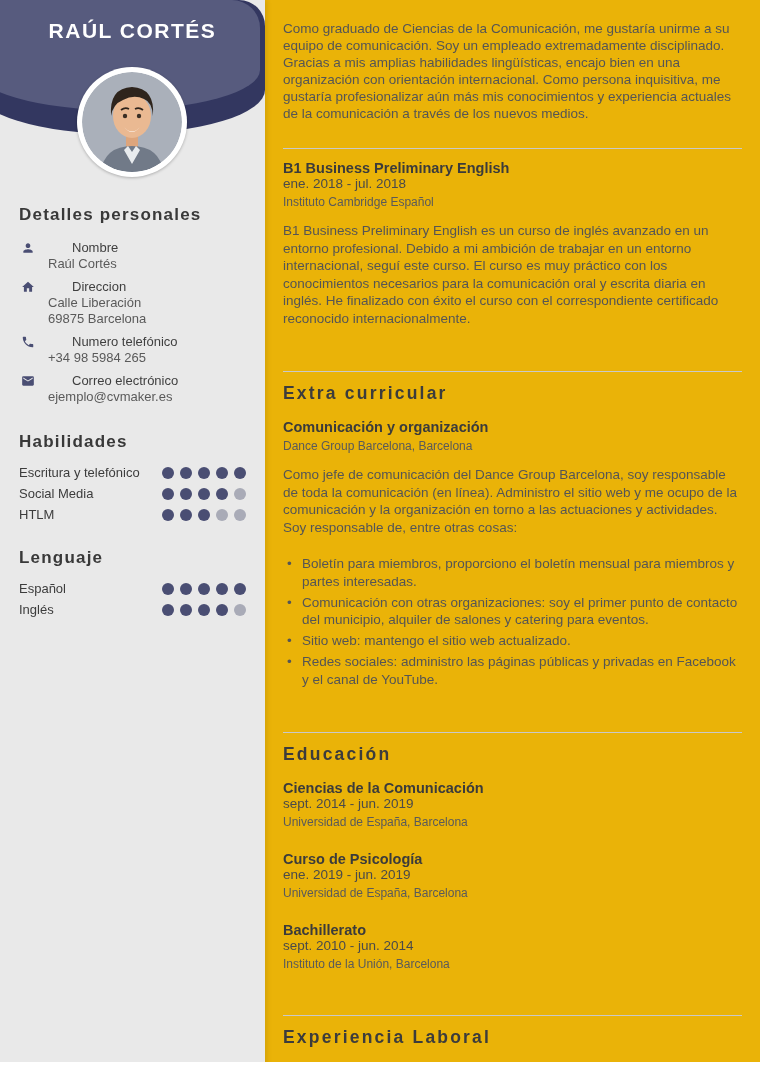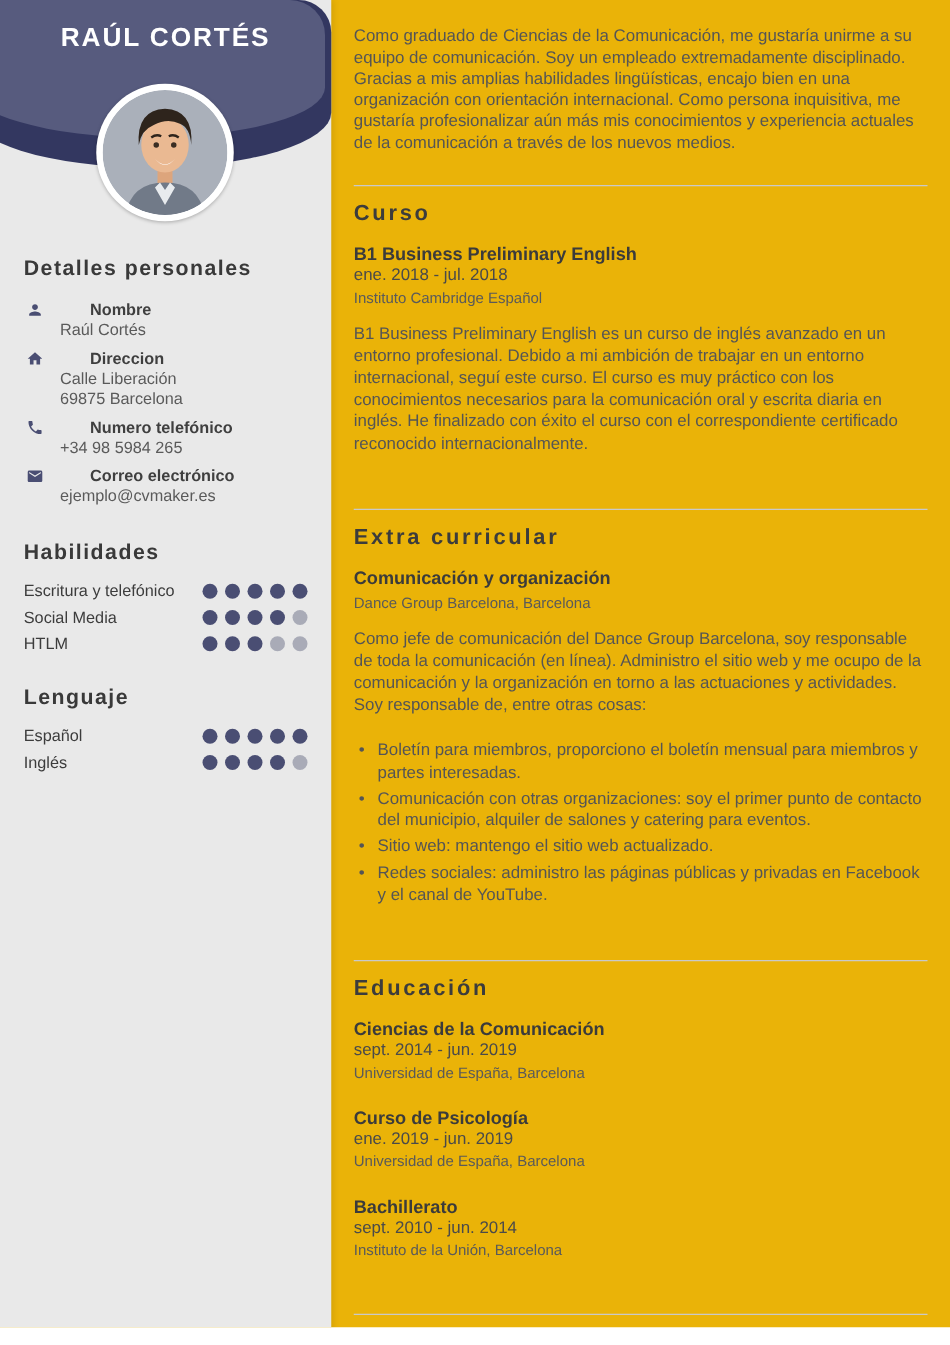--- a/index.html
+++ b/index.html
@@ -38,21 +38,21 @@
   }
   .avatar svg{width:100px; height:100px; border-radius:50%; display:block;}
   .side-content{padding:0 19px;}
   .side-heading{
     font-size:17px; font-weight:700; color:#393939; letter-spacing:1.2px;
   }
   .sh-details{margin-top:27px;}
   .pd-list{margin-top:15px;}
   .pd-item{position:relative; padding-left:29px; margin-bottom:7px;}
   .pd-item svg{position:absolute; left:2px; top:1px; width:14px; height:14px; fill:var(--navy);}
-  .pd-label{font-size:13px; font-weight:700; color:#3f3f3f; line-height:16px;padding-left:24px;}
+  .pd-label{font-size:13px; font-weight:400; color:#3f3f3f; line-height:16px;padding-left:24px;}
   .pd-value{font-size:13px; color:#5a5a5a; line-height:16px;}
   .sh-skills{margin-top:27px;}
   .sh-lang{margin-top:23px;}
   .rate-list{margin-top:10px;}
   .rate-row{display:flex; justify-content:space-between; align-items:center; height:21px;}
   .rate-label{font-size:13px; color:#3c3c3c;}
   .dots{display:flex; gap:6px;}
   .dot{width:12px; height:12px; border-radius:50%; background:var(--dotempty); display:inline-block;}
   .dot.filled{background:var(--navy);}
   
@@ -197,21 +197,20 @@
             </span>
         </div>
       </div>
     </div>
   </aside>
 
   <main class="main">
     <p class="profile">Como graduado de Ciencias de la Comunicación, me gustaría unirme a su equipo de comunicación. Soy un empleado extremadamente disciplinado. Gracias a mis amplias habilidades lingüísticas, encajo bien en una organización con orientación internacional. Como persona inquisitiva, me gustaría profesionalizar aún más mis conocimientos y experiencia actuales de la comunicación a través de los nuevos medios.</p>
 
     <section class="section">
-      <div class="section-heading">Curso</div>
       <div class="entry">
         <div class="entry-head">
           <span class="entry-title">B1 Business Preliminary English</span>
           <span class="entry-date">ene. 2018 - jul. 2018</span>
         </div>
         <div class="entry-sub">Instituto Cambridge Español</div>
         <p class="entry-desc">B1 Business Preliminary English es un curso de inglés avanzado en un entorno profesional. Debido a mi ambición de trabajar en un entorno internacional, seguí este curso. El curso es muy práctico con los conocimientos necesarios para la comunicación oral y escrita diaria en inglés. He finalizado con éxito el curso con el correspondiente certificado reconocido internacionalmente.</p>
       </div>
     </section>
 

